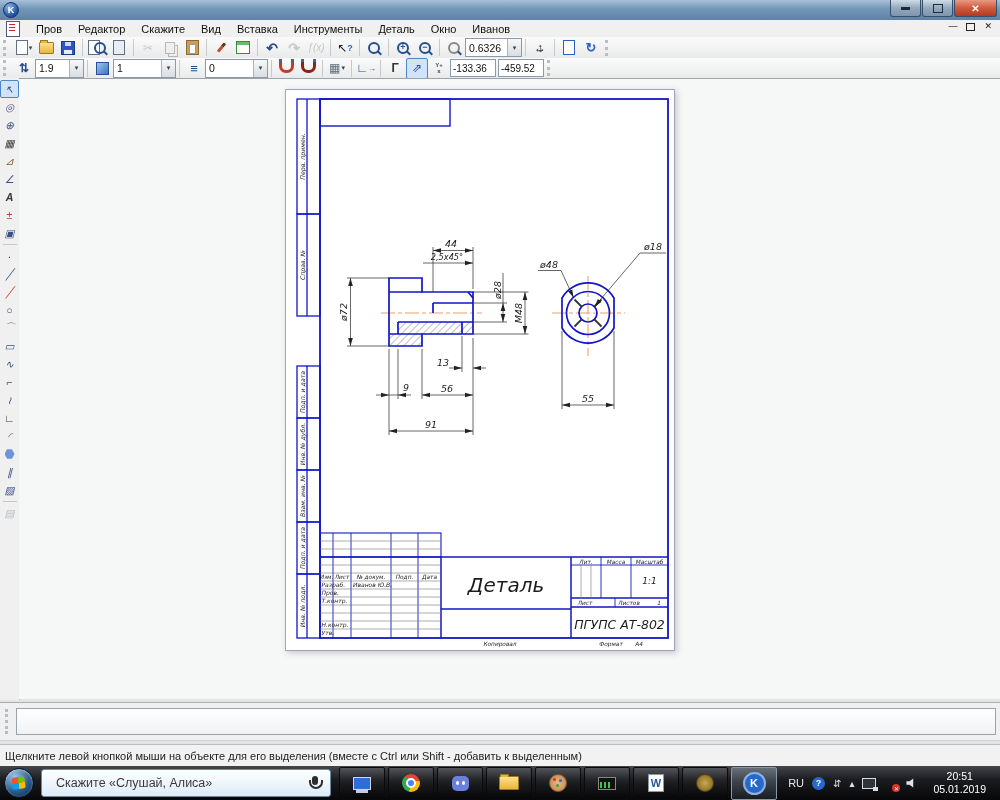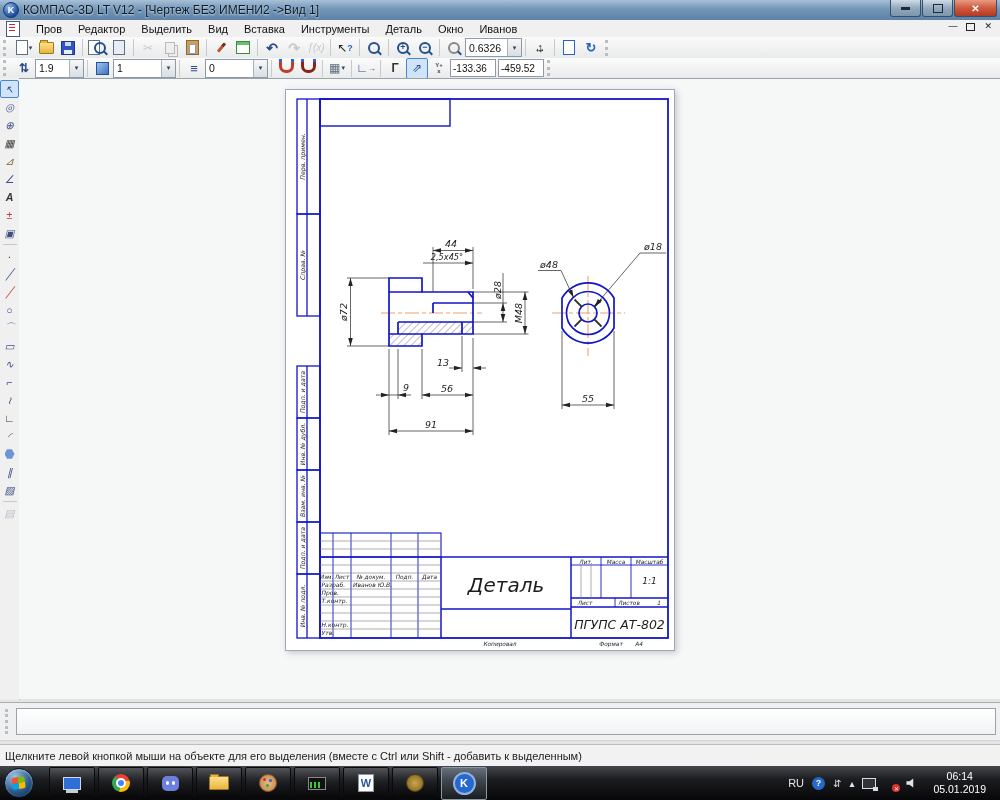--- a/index.html
+++ b/index.html
@@ -155,37 +155,36 @@
   .spkic{width:11px;height:10px;background:#dfe3e8;clip-path:polygon(0 32%,28% 32%,62% 4%,62% 96%,28% 68%,0 68%)}
   .clock{display:flex;flex-direction:column;align-items:center;font-size:10.5px;line-height:13px;color:#fff;padding:0 8px}
 </style>
 </head>
 <body>
 
 <div class="abs titlebar">
   <div class="app-ico">
       <span>K</span>
     </div>
-  <div class="title-text">КОМПАС-3D LT V12 - [Чертеж БЕЗ ИМЕНИ2 -&gt;Вид 1]</div>
   <div class="wbtns">
     <div class="wbtn">
         <div class="minbar"></div>
       </div>
     <div class="wbtn">
         <div class="restsq"></div>
       </div>
     <div class="wbtn close">✕</div>
   </div>
 </div>
 
 <div class="abs menubar">
   <div class="docico"></div>
   <span class="mitem">Пров</span>
   <span class="mitem">Редактор</span>
-  <span class="mitem">Выделить</span>
+  <span class="mitem">Скажите</span>
   <span class="mitem">Вид</span>
   <span class="mitem">Вставка</span>
   <span class="mitem">Инструменты</span>
   <span class="mitem">Деталь</span>
   <span class="mitem">Окно</span>
   <span class="mitem">Иванов</span>
 </div>
 <div class="mdibtns">
   <span class="g">—</span>
   <span class="sq"></span>
@@ -554,20 +553,24 @@
 </div>
 
 <div class="abs statusbar">
   <span>Щелкните левой кнопкой мыши на объекте для его выделения (вместе с Ctrl или Shift - добавить к выделенным)</span>
 </div>
 
 <div class="abs taskbar">
   <div class="orb">
       <div class="flag"></div>
     </div>
+  <div class="searchbox">
+    <span>Скажите «Слушай, Алиса»</span>
+    <div class="micic"></div>
+  </div>
   <div class="tapps">
     <div class="tapp">
         <div class="ic-rd"></div>
       </div>
     <div class="tapp">
         <div class="ic-chrome"></div>
       </div>
     <div class="tapp">
         <div class="ic-disc"></div>
       </div>
@@ -592,17 +595,17 @@
   </div>
   <div class="tray">
     <span>RU</span>
     <span class="helpc">?</span>
     <span class="trayic">⇵</span>
     <span class="trayic">▴</span>
     <span class="netic"></span>
     <span class="flagwrap"><span class="flagic"></span><span class="dot">✕</span></span>
     <span class="spkic"></span>
     <span class="clock">
-      <span>06:14</span>
+      <span>20:51</span>
       <span>05.01.2019</span>
     </span>
   </div>
 </div>
 
 </body></html>

